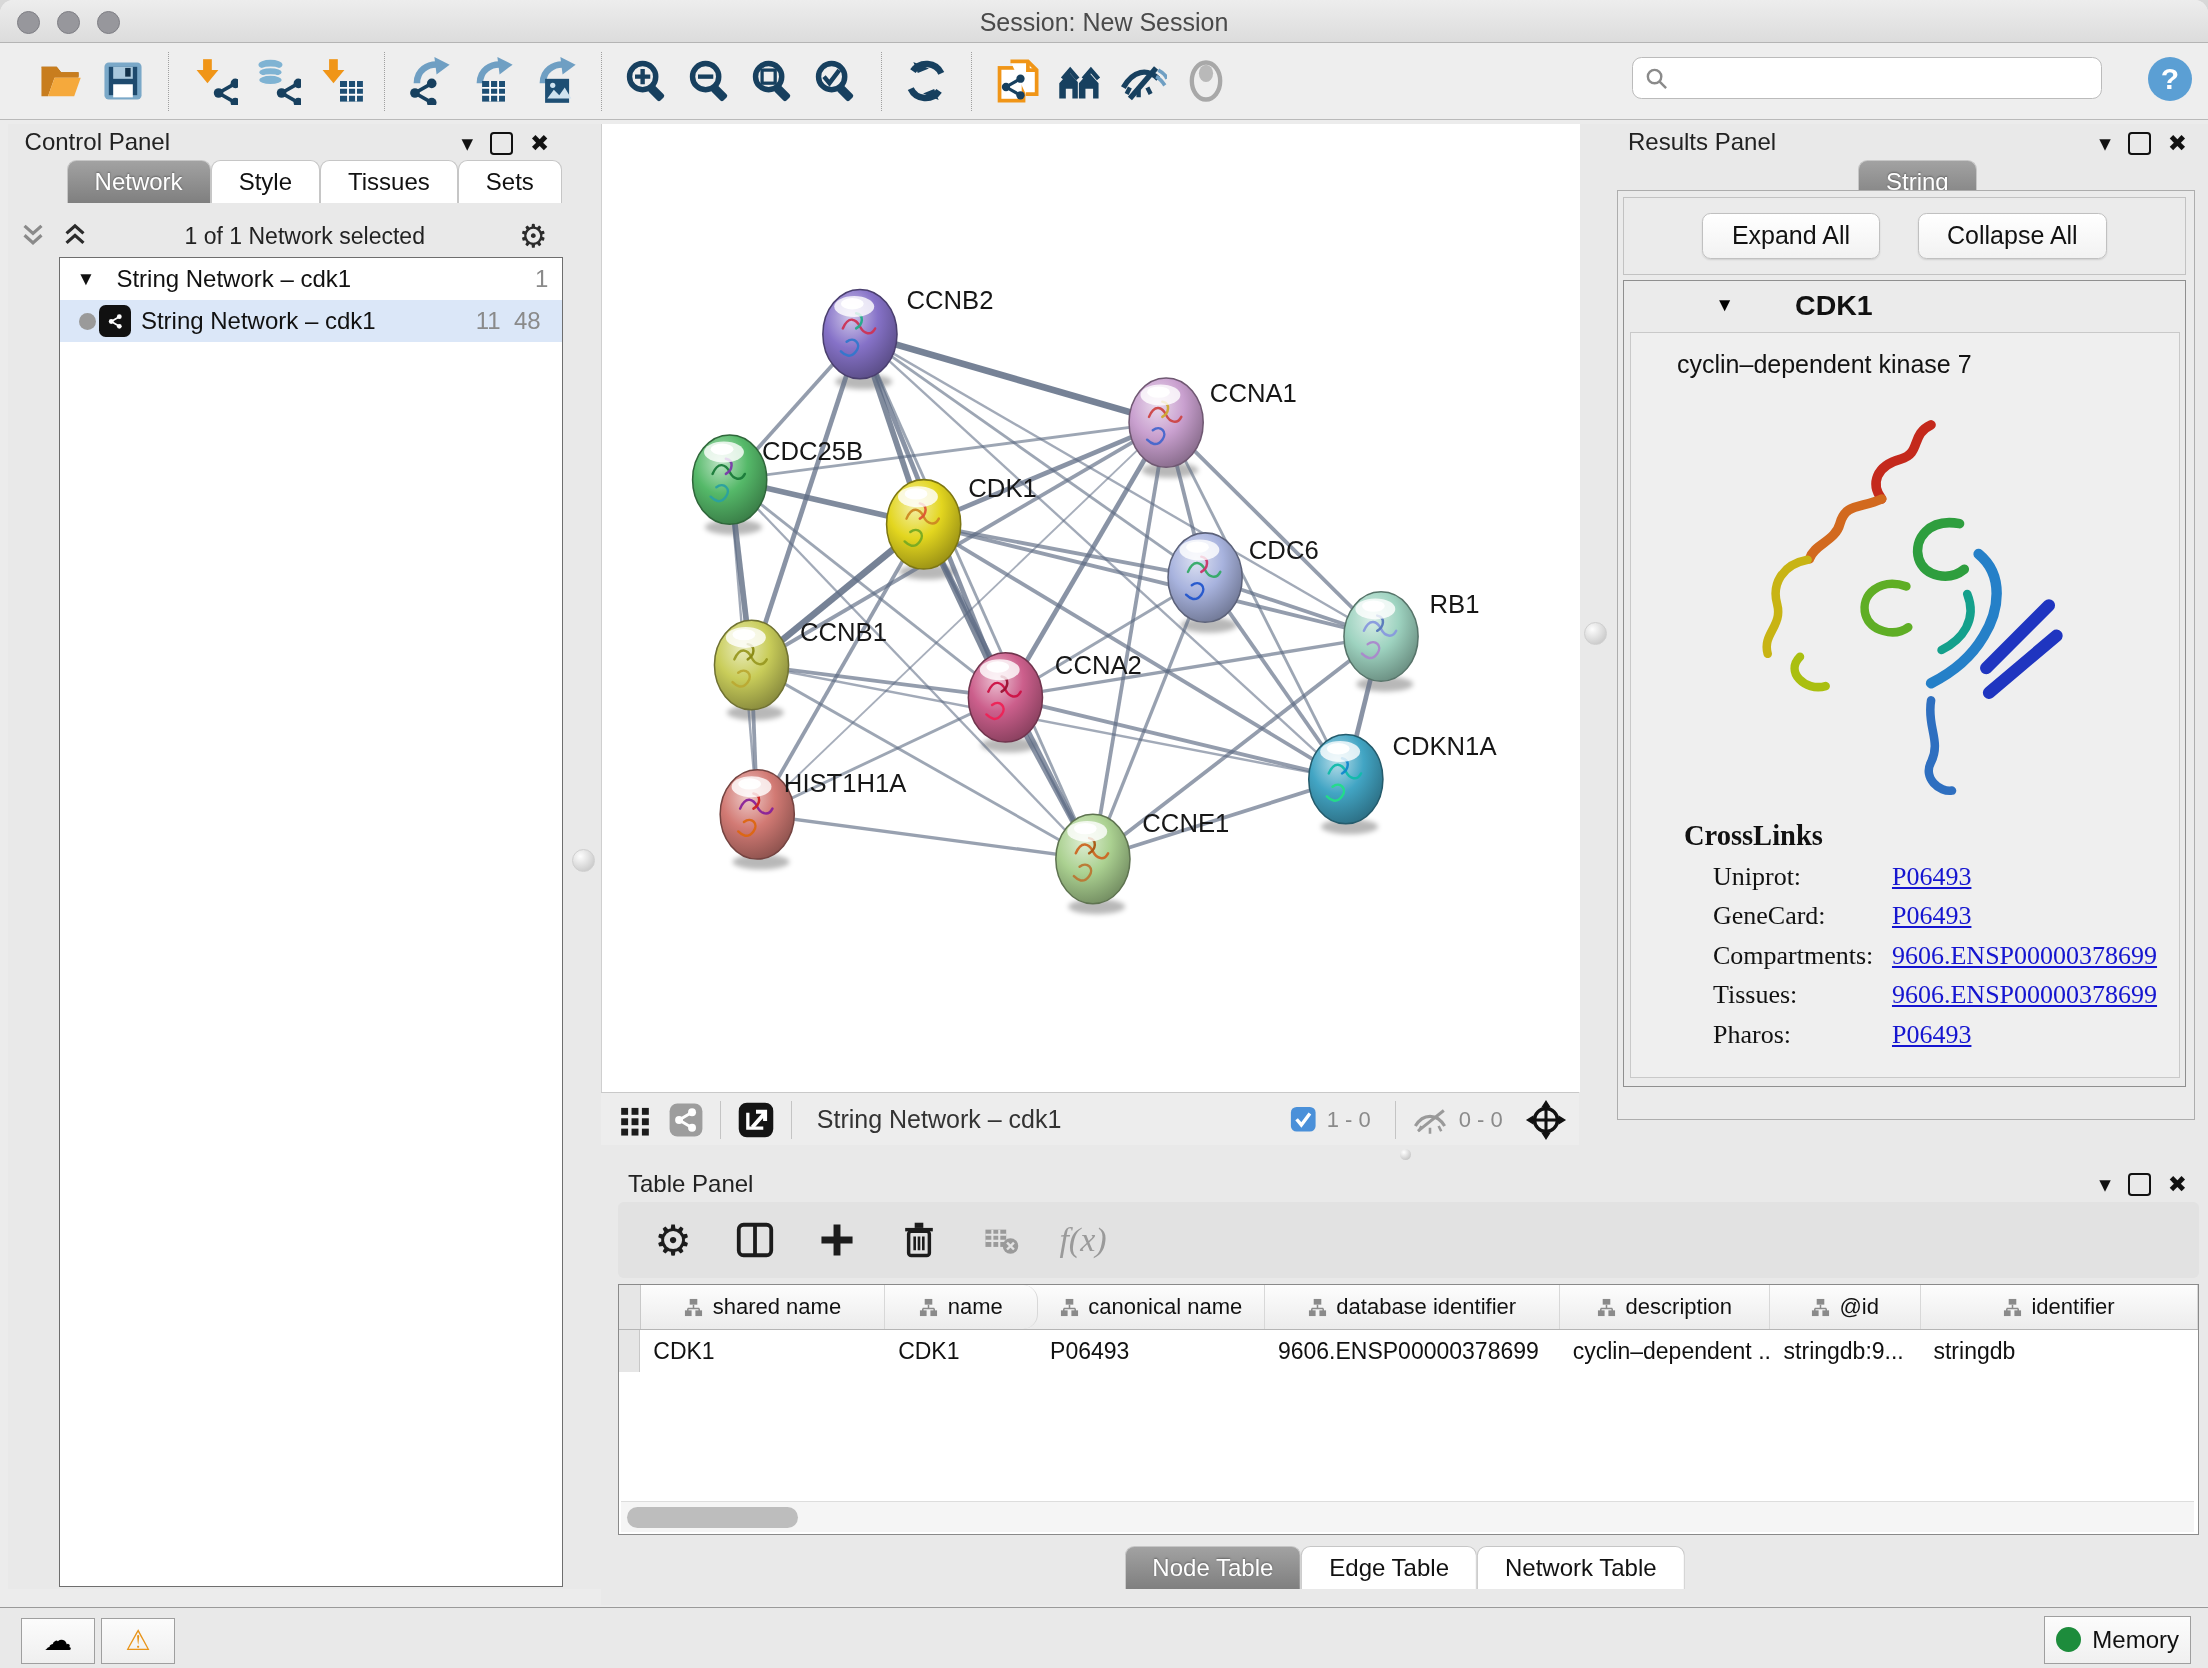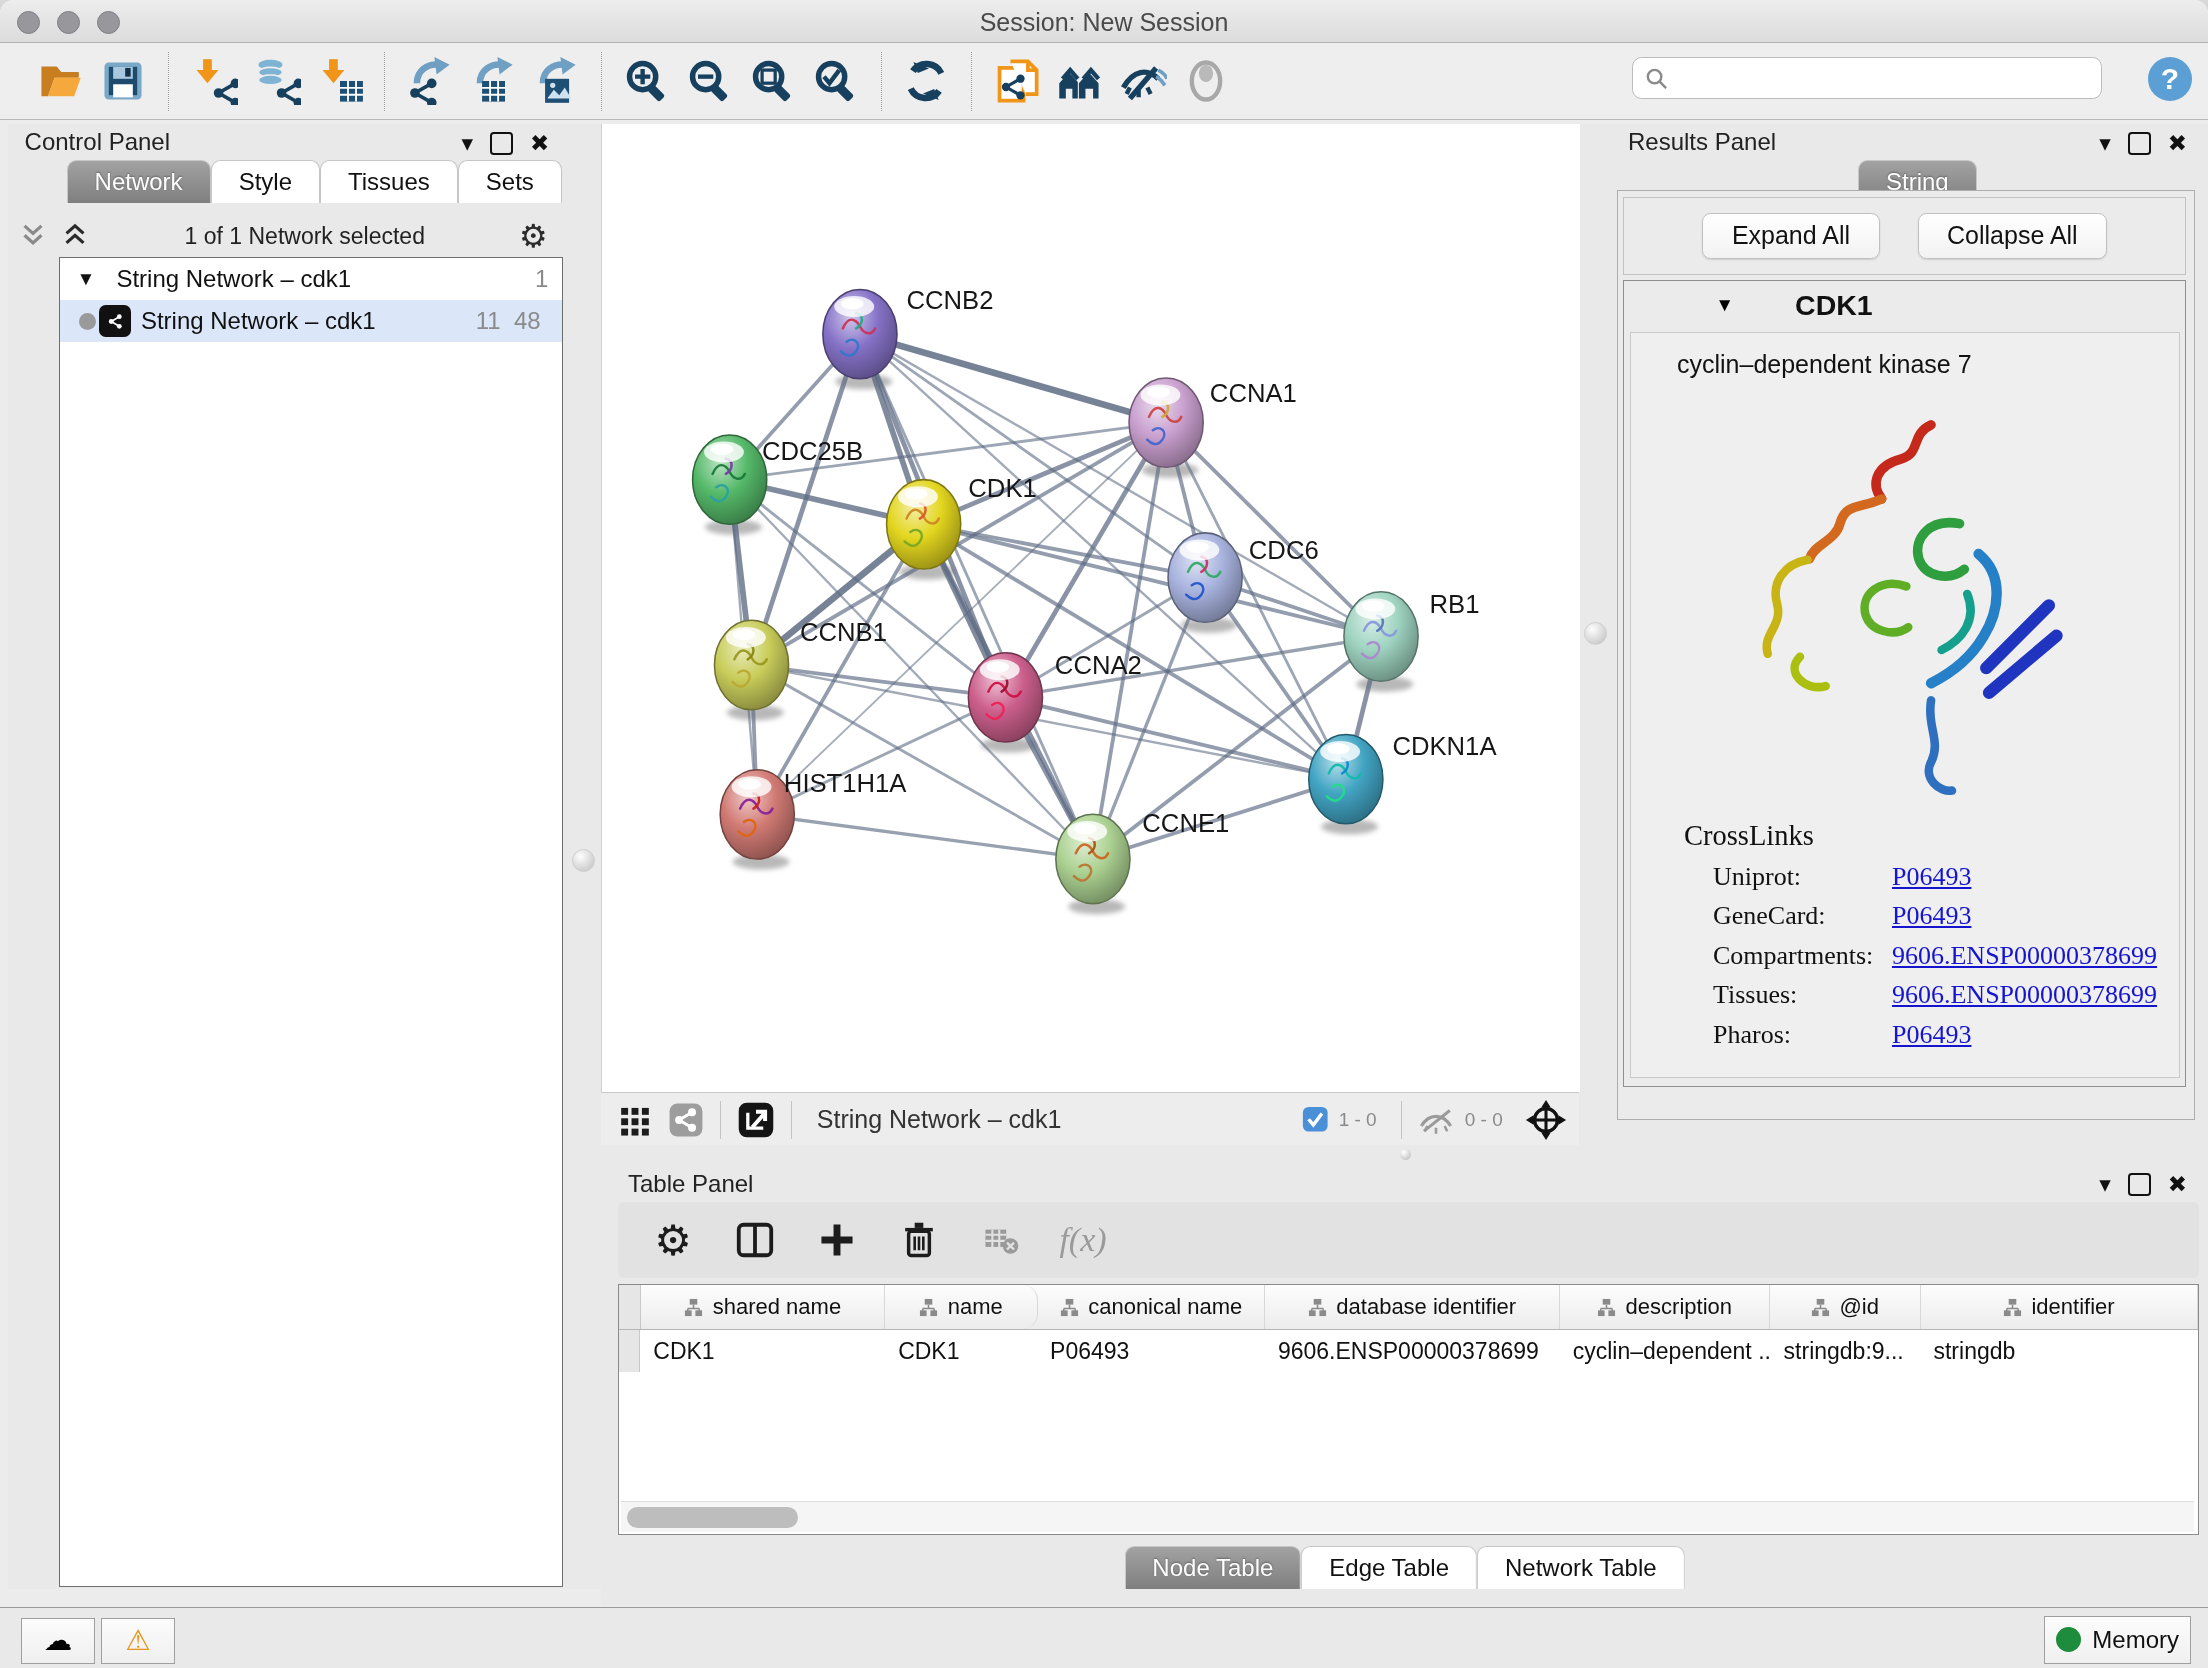--- a/index.html
+++ b/index.html
@@ -49,38 +49,38 @@
   .vsplit{position:absolute;background:#e9e9e9;}
   .knob{position:absolute;width:21px;height:21px;border-radius:50%;
     background:radial-gradient(circle at 35% 30%,#fdfdfd,#bdbdbd);border:1px solid #cfcfcf;}
   
   .canvas{position:absolute;left:601px;top:124px;width:978px;height:968px;background:#fff;border-left:1px solid #cfcfcf;}
   .canvas svg{position:absolute;left:0;top:0;}
   .net-status{position:absolute;left:601px;top:1092px;width:978px;height:53px;background:#ededed;
     border-top:1px solid #c9c9c9;display:flex;align-items:center;}
   .ns-sep{width:0;height:38px;border-left:1px solid #c4c4c4;margin:0 15px;}
   .ns-name{font-size:25px;color:#333;margin-left:9.5px;flex:1;}
-  .ns-num{font-size:19px;color:#8a8a8a;margin:0 9.5px;}
+  .ns-num{font-size:22px;color:#8a8a8a;margin:0 9.5px;}
   .hsplit{position:absolute;left:601px;top:1145px;width:1607px;height:17px;background:#e9e9e9;}
   .hsplit .dot{position:absolute;left:799px;top:3.8px;width:11.4px;height:11.4px;border-radius:50%;
     background:radial-gradient(circle at 35% 30%,#fff,#b5b5b5);}
   
   .results-panel{position:absolute;left:1609px;top:124px;width:599px;height:1021px;background:#e9e9e9;}
   .rp-tab{position:absolute;left:249px;top:36px;}
   .rp-box{position:absolute;left:7.6px;top:66px;width:576px;height:928px;background:#ebebeb;border:1px solid #adadad;}
   .rp-buttons{position:absolute;left:5.7px;top:5.7px;width:561px;height:76px;border:1px solid #c2c2c2;
     display:flex;align-items:center;justify-content:center;gap:38px;}
   .wbtn{background:linear-gradient(#ffffff,#f2f2f2);border:1px solid #c0c0c0;border-radius:8.6px;
     font-size:25px;color:#111;padding:7.6px 28.5px;cursor:pointer;box-shadow:0 1px 1.9px rgba(0,0,0,.12);}
   .rp-entry{position:absolute;left:5.7px;top:89px;width:561px;height:805px;border:1.9px solid #8f8f8f;background:#ebebeb;}
   .rp-entry-header{height:48px;display:flex;align-items:center;}
   .rp-entry-header .name{font-size:28.5px;font-weight:bold;color:#111;margin-left:61px;}
   .rp-content{position:absolute;left:5.7px;top:51px;right:5.7px;bottom:7.6px;background:#efefef;border:1px solid #c9c9c9;overflow:hidden;}
   .rp-desc{font-size:25px;color:#111;margin:17px 0 0 46px;}
-  .xl-title{font-family:"Liberation Serif","DejaVu Serif",serif;font-weight:normal;font-size:28.5px;color:#111;margin:13.3px 0 5.7px 53px;}
+  .xl-title{font-family:"Liberation Serif","DejaVu Serif",serif;font-weight:bold;font-size:28.5px;color:#111;margin:13.3px 0 5.7px 53px;}
   .xl-row{display:flex;font-family:"Liberation Serif","DejaVu Serif",serif;font-size:26px;margin:9.5px 0 9.5px 82px;}
   .xl-row .lbl{width:179px;color:#111;}
   .xl-row .lnk{color:#1515d0;text-decoration:underline;cursor:pointer;}
   
   .table-panel{position:absolute;left:601px;top:1162px;width:1607px;height:443px;background:#e9e9e9;}
   .tp-toolbar{position:absolute;left:17px;top:40px;width:1581px;height:76px;background:#e2e2e2;border-radius:5.7px;
     display:flex;align-items:center;gap:36px;padding-left:32px;box-sizing:border-box;}
   .tp-tool{width:46px;height:46px;display:flex;align-items:center;justify-content:center;cursor:pointer;}
   .fx{font-family:"Liberation Serif","DejaVu Serif",serif;font-style:italic;font-size:34px;color:#9a9a9a;}
   .tbl{position:absolute;left:17px;top:122px;width:1581px;height:251px;background:#fff;border:1.9px solid #8a8a8a;box-sizing:border-box;}

